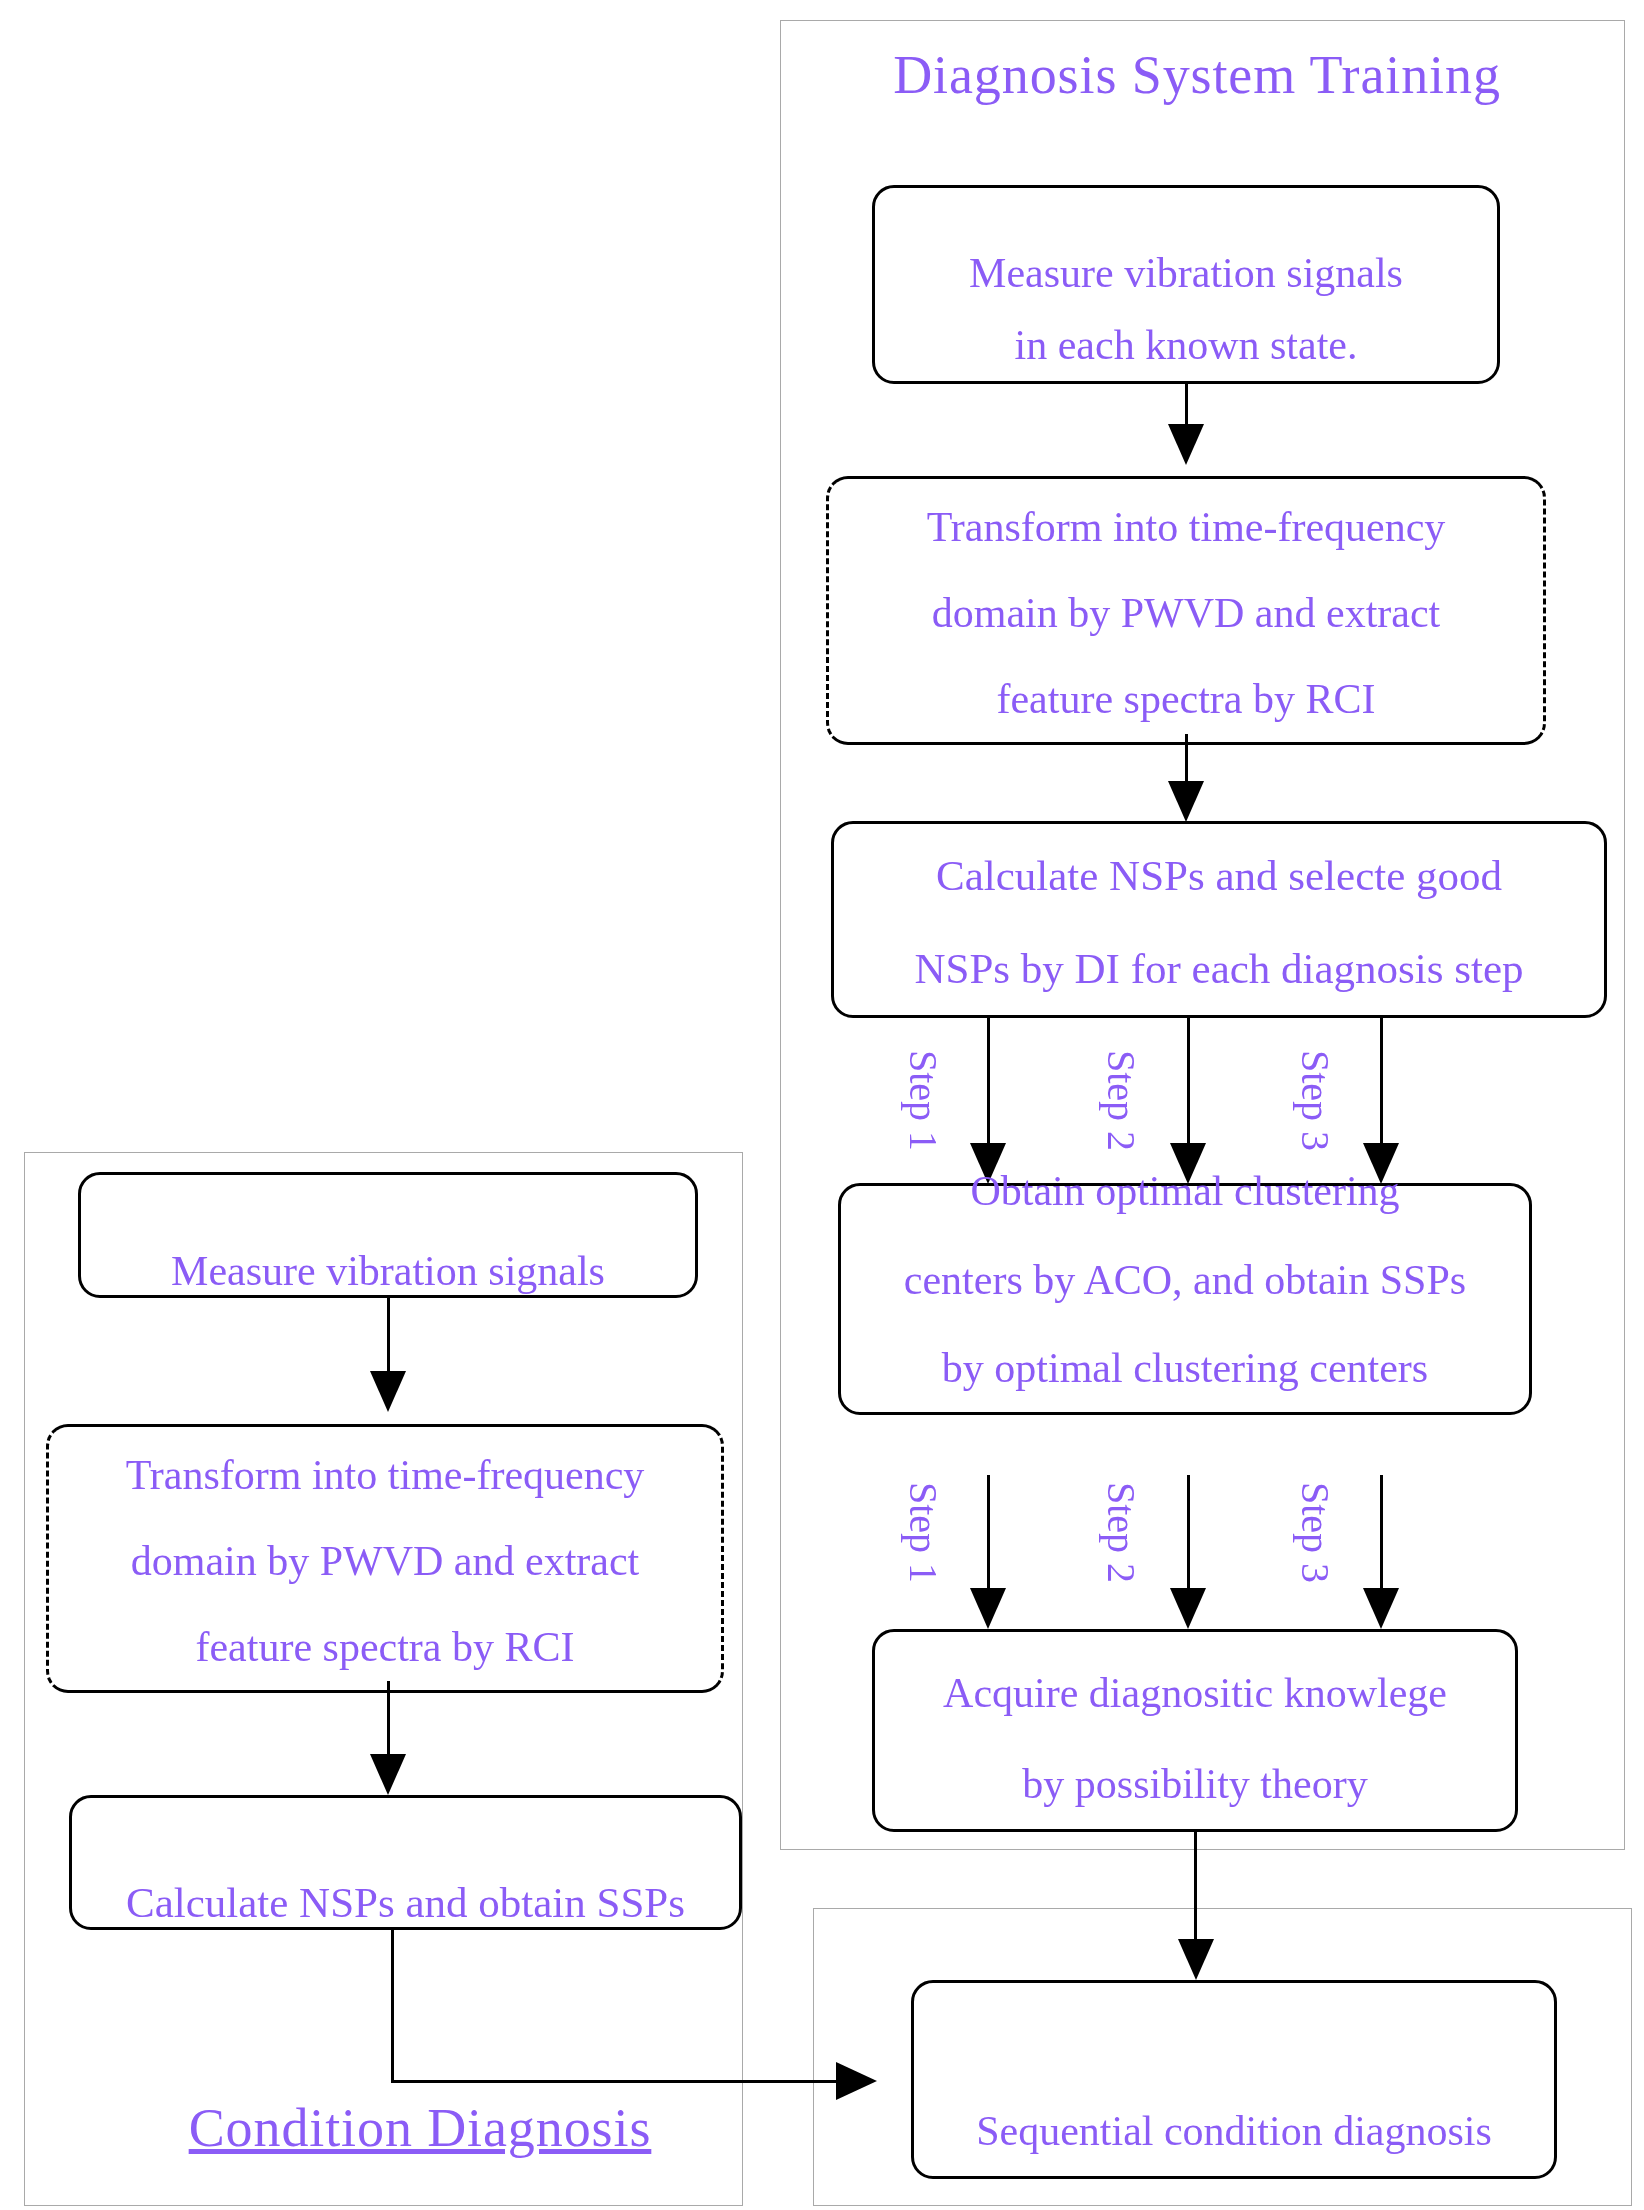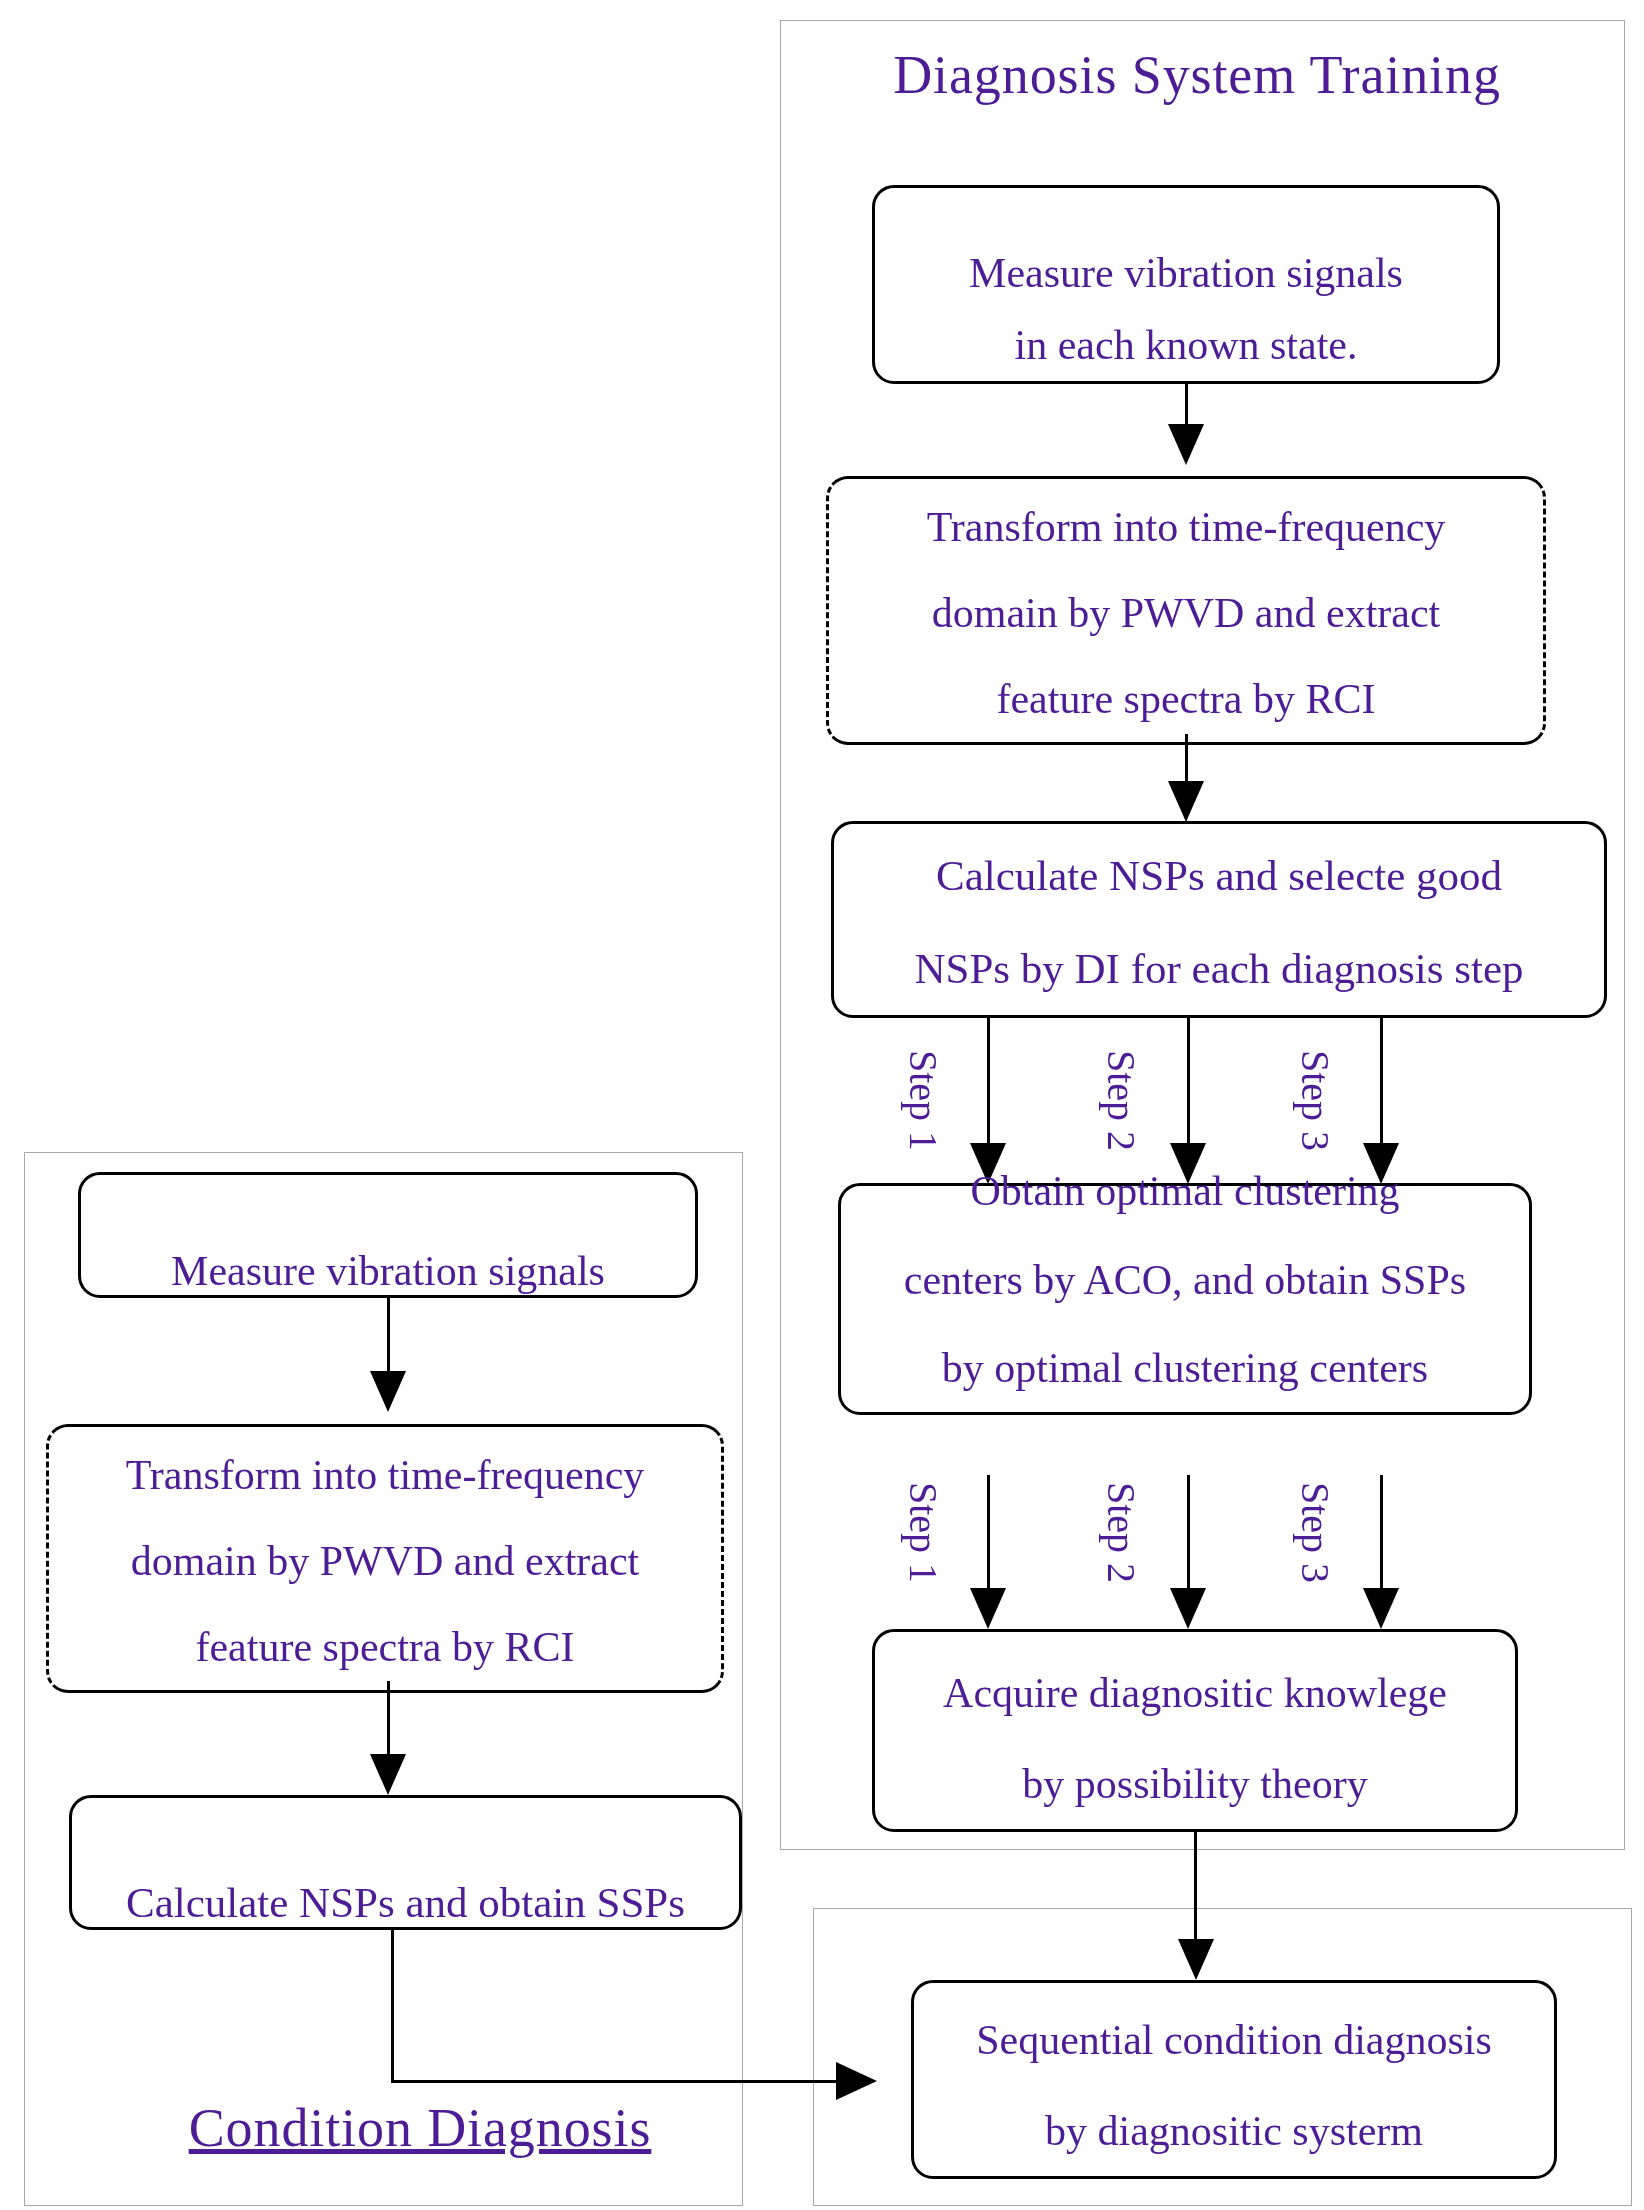--- a/index.html
+++ b/index.html
@@ -2,21 +2,21 @@
 <html style="font-size:14.8px"><head>
 <meta charset="utf-8">
 <style>
   html,body{margin:0;padding:0;background:#ffffff;}
   #canvas{
     position:relative;
     width:1645px;
     height:2210px;
     background:#ffffff;
     font-family:"Liberation Serif","DejaVu Serif",serif;
-    color:#4c1d95;
+    color:#8b5cf6;
     overflow:hidden;
   }
   .panel{
     position:absolute;
     border:1.8px solid #a9a9a9;
     background:transparent;
   }
   .flowbox{
     position:absolute;
     box-sizing:border-box;
@@ -166,17 +166,16 @@
   <div class="flowbox" id="box-l3">
     <span class="line">Calculate NSPs and obtain SSPs</span>
   </div>
 
   <div class="vline" style="left:391px;top:1930px;height:153px;"></div>
   <div class="hline" style="left:391px;top:2080px;width:447px;"></div>
   <div class="arrow-right" style="left:836px;top:2062px;"></div>
 
   <div class="flowbox" id="box-r6">
     <span class="line">Sequential condition diagnosis</span>
-    <span class="line">by diagnositic systerm</span>
   </div>
 
 </div>
 
 
 </body></html>

